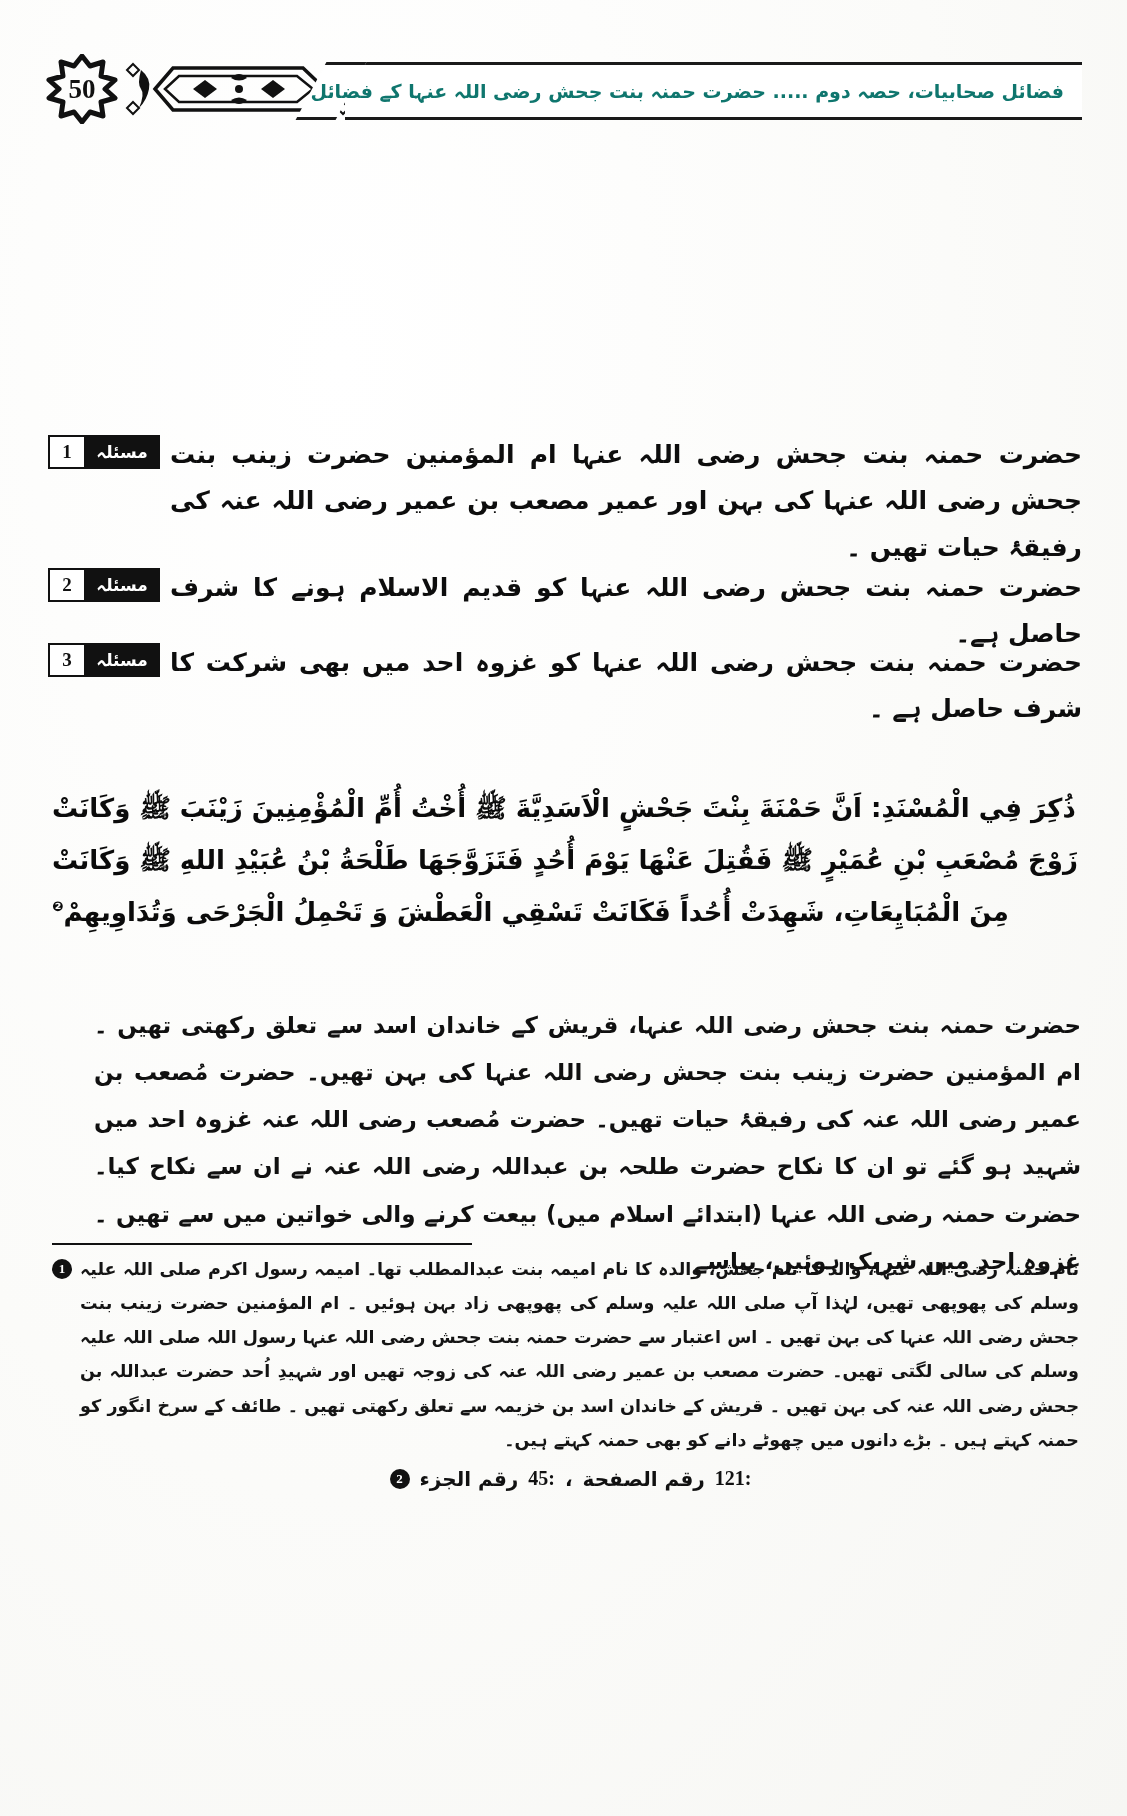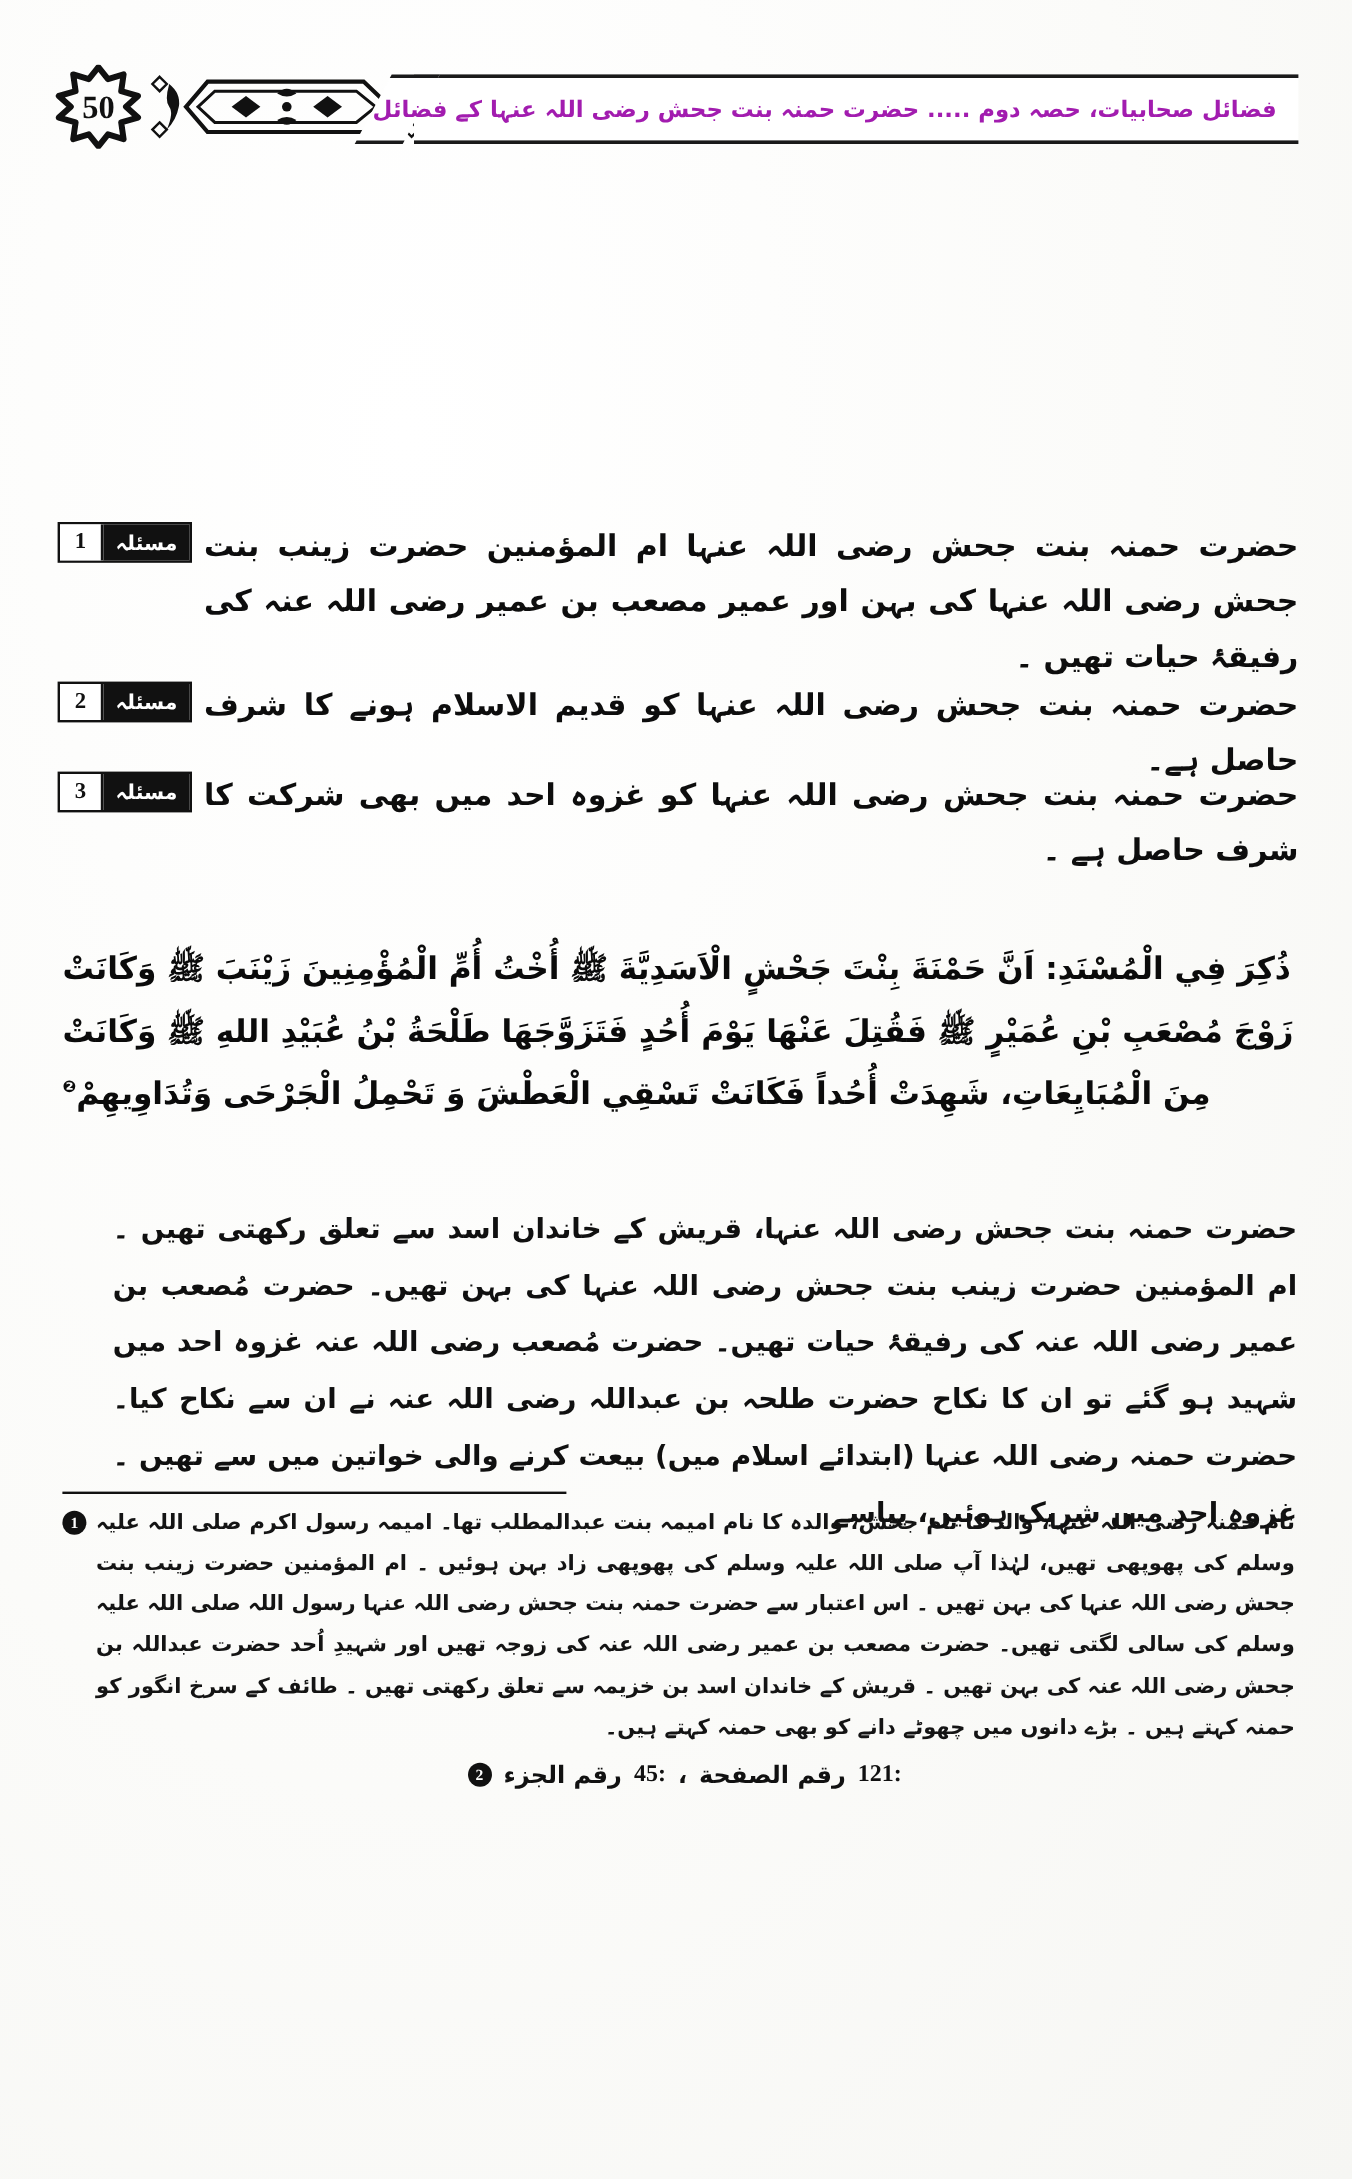--- a/index.html
+++ b/index.html
@@ -30,21 +30,21 @@
     content:"";position:absolute;left:-34px;top:-3px;height:52px;width:40px;
     border-top:3px solid #1a1a1a;border-bottom:3px solid #1a1a1a;
     background:#fff;
     transform:skewX(-28deg);
   }
   .hdr-text{
     position:absolute;right:18px;top:50%;transform:translateY(-50%);
     direction:rtl;unicode-bidi:bidi-override;
     font-family:"DejaVu Sans","Liberation Sans",sans-serif;
     font-size:19px;font-weight:600;letter-spacing:.2px;white-space:nowrap;
-    color:#a21caf;
+    color:#0f766e;
   }
   .page-num-star{
     position:absolute;left:0px;top:6px;width:74px;height:70px;
   }
   .page-num-star .num{
     position:absolute;inset:0;display:flex;align-items:center;justify-content:center;
     font-family:"Liberation Serif","DejaVu Serif",serif;
     font-size:27px;font-weight:700;color:#111;
   }
   .orn{position:absolute;}

